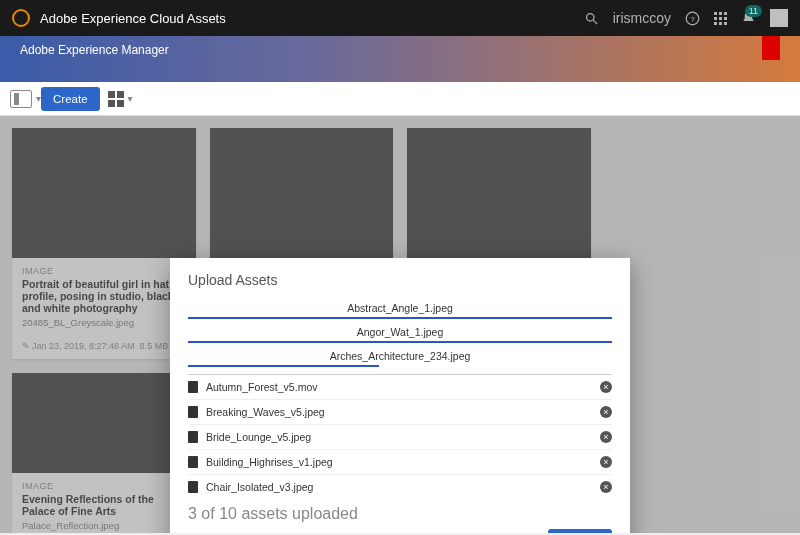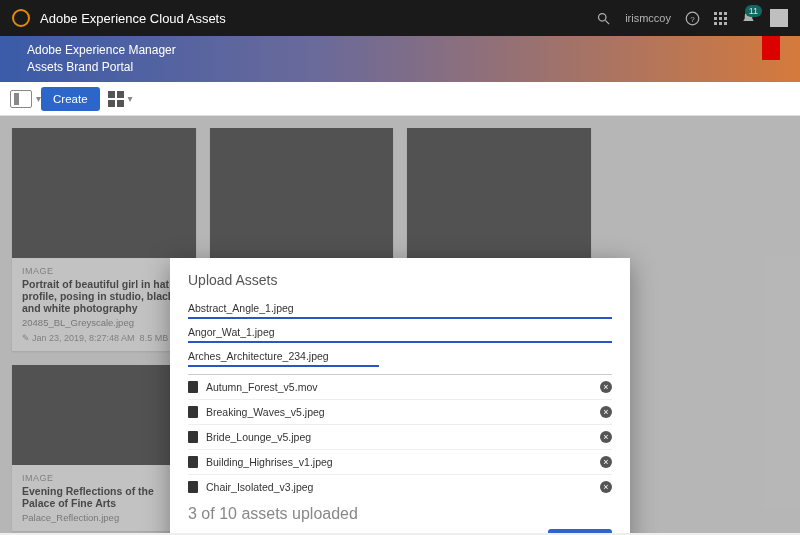--- a/index.html
+++ b/index.html
@@ -2,45 +2,45 @@
 <html><head>
 <meta charset="utf-8">
 <style>
   * { box-sizing: border-box; margin: 0; padding: 0; }
   body { font-family: -apple-system, "Segoe UI", Arial, sans-serif; width: 800px; height: 535px; overflow: hidden; background: #eee; position: relative; }
   .topbar { height: 36px; background: #1a1a1a; color: #fff; display: flex; align-items: center; padding: 0 12px; font-size: 12px; }
   .logo-dot { width: 18px; height: 18px; border: 2px solid #e68a00; border-radius: 50%; margin-right: 10px; }
   .app-title { flex: 1; font-size: 13px; }
   .top-icon { margin-left: 14px; opacity: .85; display: inline-flex; align-items: center; position: relative; }
   .notif-badge { position: absolute; top: -6px; right: -6px; background: #0f766e; color: #fff; border-radius: 8px; font-size: 9px; padding: 0 4px; line-height: 12px; margin-left: 17px; }
-  .subheader { height: 46px; background: linear-gradient(90deg,#3a5ba8 0%,#6b6a9a 40%,#d57a3c 100%); color: #fff; padding: 6px 27px; font-size: 12px; line-height: 1.4; position: relative; }
+  .subheader { height: 46px; background: linear-gradient(90deg,#3a5ba8 0%,#6b6a9a 40%,#d57a3c 100%); color: #fff; padding: 6px 20px; font-size: 12px; line-height: 1.4; position: relative; }
   .adobe-tag { position: absolute; right: 20px; top: 0; width: 18px; height: 24px; background: #d00; }
   .toolbar { height: 34px; background: #fff; border-bottom: 1px solid #ddd; display: flex; align-items: center; padding: 0 10px; font-size: 12px; color: #444; }
   .toolbar .breadcrumb { flex: 1; text-align: center; }
   .create-btn { background: #2d66c9; color: #fff; border: none; padding: 6px 12px; border-radius: 3px; font-size: 11.5px; margin-right: 8px; }
   .rail-icon { width: 22px; height: 18px; border: 1px solid #888; border-radius: 2px; display: inline-block; position: relative; }
   .rail-icon::after { content: ""; position: absolute; left: 3px; top: 2px; bottom: 2px; width: 5px; background: #888; }
   .grid-icon { display: inline-grid; grid-template-columns: repeat(2,7px); grid-template-rows: repeat(2,7px); gap: 2px; }
   .grid-icon span { background: #555; }
   .chev { font-size: 10px; margin-left: 4px; color: #888; }
   .canvas { position: relative; height: calc(535px - 38px - 46px - 34px); background: #eaeaea; overflow: hidden; }
   .dimmer { position: absolute; inset: 0; background: rgba(120,120,120,.45); }
   .cards { padding: 12px; column-count: 4; column-gap: 14px; }
   .card { display: inline-block; width: 100%; background: #ffffff; margin-bottom: 14px; font-size: 10px; color: #555; box-shadow: 0 1px 2px rgba(0,0,0,.15); }
   .thumb { background: #333; width: 100%; }
   .meta { padding: 8px 10px; }
   .tag { color: #888; font-size: 9px; letter-spacing: .5px; }
   .ctitle { font-weight: 600; color: #222; margin: 2px 0 3px; font-size: 10.5px; }
   .sub1 { color: #777; font-size: 9.5px; }
-  .sub2 { color: #888; font-size: 9px; margin-top: 5px; }
+  .sub2 { color: #888; font-size: 9px; margin-top: 13px; }
   .dims { background: #f2f2f2; padding: 5px 10px; font-size: 9px; color: #888; }
   
   .modal { position: absolute; left: 170px; top: 142px; width: 460px; background: #fff; box-shadow: 0 6px 24px rgba(0,0,0,.35); padding: 14px 18px 12px; font-size: 11px; color: #333; }
   .modal h3 { font-weight: 400; font-size: 14px; color: #555; margin-bottom: 10px; }
-  .prog-row { position: relative; padding: 4px 0 3px; font-size: 10.5px; color: #333; }
+  .prog-row { position: relative; padding: 4px 0 3px; font-size: 10.5px; color: #333; text-align: center; }
   .prog-bar { height: 2px; background: #2955c8; margin-top: 3px; }
   .file-row { display: flex; align-items: center; padding: 6px 0; border-top: 1px solid #eee; font-size: 10.5px; }
   .file-row:first-of-type { border-top: 1px solid #ccc; margin-top: 4px; }
   .file-ic { width: 10px; height: 12px; background: #333; margin-right: 8px; border-radius: 1px; }
   .file-x { margin-left: auto; width: 12px; height: 12px; border-radius: 50%; background: #555; color: #fff; font-size: 9px; line-height: 12px; text-align: center; }
   .modal-status { color: #888; font-size: 16px; padding-top: 6px; }
   .modal-footer { display: flex; justify-content: flex-end; margin-top: 6px; }
   .cancel-btn { background: #2d66c9; color: #fff; border: none; padding: 7px 14px; border-radius: 3px; font-size: 11.5px; }
 </style>
 </head>
@@ -48,21 +48,21 @@
 
 <div class="topbar">
   <span class="logo-dot"></span>
   <span class="app-title">Adobe Experience Cloud Assets</span>
   <span class="top-icon">
     <svg width="15" height="15" viewBox="0 0 24 24" fill="none" stroke="#ccc" stroke-width="2">
         <circle cx="10" cy="10" r="6"></circle>
         <line x1="15" y1="15" x2="21" y2="21"></line>
       </svg>
   </span>
-  <span class="top-icon" style="font-size:11px;color:#ccc">irismccoy</span>
+  <span class="top-icon" style="font-size:14px;color:#ccc">irismccoy</span>
   <span class="top-icon">
     <svg width="15" height="15" viewBox="0 0 24 24" fill="none" stroke="#ccc" stroke-width="2">
         <circle cx="12" cy="12" r="10"></circle>
         <text x="12" y="17" text-anchor="middle" fill="#ccc" stroke="none" font-size="13">?</text>
       </svg>
   </span>
   <span class="top-icon">
     <span class="grid-icon" style="grid-template-columns:repeat(3,3px);grid-template-rows:repeat(3,3px);gap:2px">
         <span style="background:#ccc"></span>
         <span style="background:#ccc"></span>
@@ -81,21 +81,20 @@
       </svg>
     <span class="notif-badge">11</span>
   </span>
   <span class="top-icon">
     <span style="width:18px;height:18px;background:#ddd;display:inline-block"></span>
   </span>
 </div>
 
 <div class="subheader">
   <div>Adobe Experience Manager</div>
-  <div>Assets Brand Portal</div>
   <div class="adobe-tag"></div>
 </div>
 
 <div class="toolbar">
   <span style="display:inline-flex;align-items:center">
     <span class="rail-icon"></span>
       <span class="chev">▾</span>
   </span>
   <button class="create-btn">Create</button>
   <span style="display:inline-flex;align-items:center">

